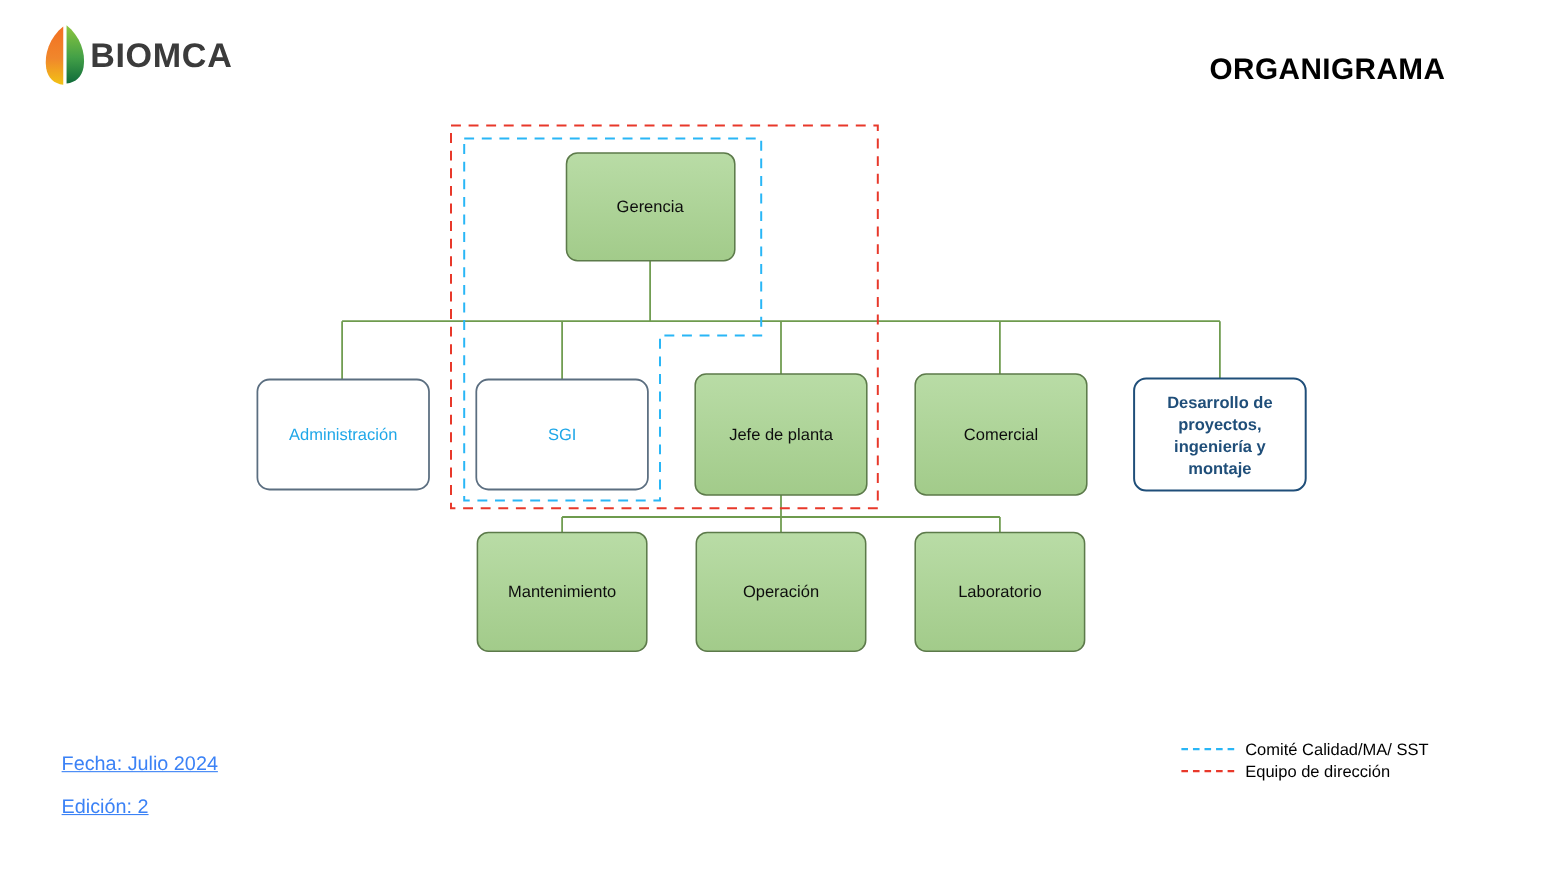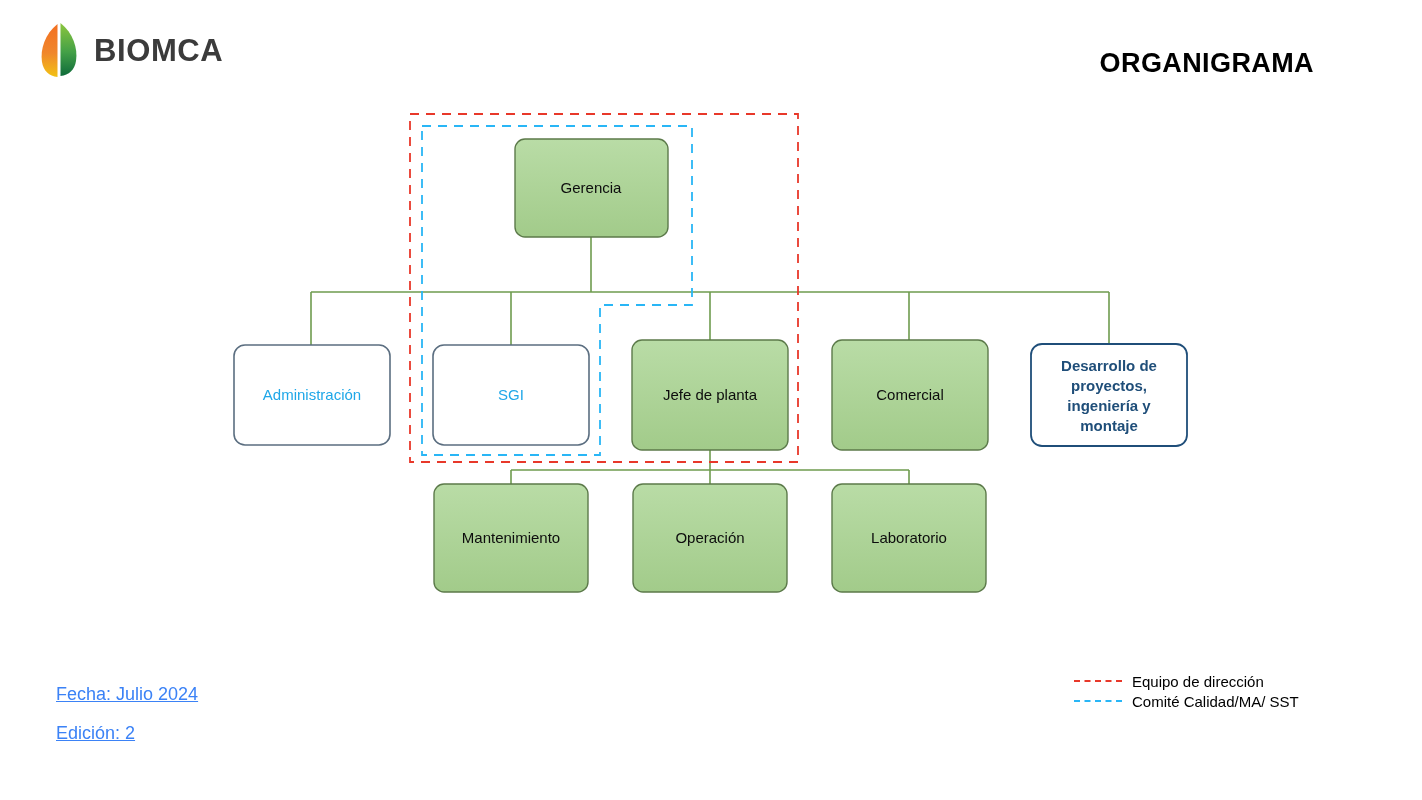--- a/index.html
+++ b/index.html
@@ -21,21 +21,21 @@
     position: absolute;
     left: 0; top: 0;
     width: 1422px; height: 104px;
   }
   #brand-logo {
     position: absolute;
     left: 38px; top: 21px;
     width: 184px; height: 58px;
     display: flex;
     align-items: center;
-    gap: 14px;
+    gap: 2px;
   }
   #logo-mark { width: 42px; height: 56px; display: block; flex: 0 0 auto; }
   #brand-name {
     font-size: 31px;
     font-weight: bold;
     letter-spacing: 0.6px;
     color: #3b3b3b;
     line-height: 1;
     white-space: nowrap;
   }
@@ -219,20 +219,20 @@
 </svg>
 </div>
 
 <div id="footer-meta">
   <div class="meta-line">Fecha: Julio 2024</div>
   <div class="meta-line">Edición: 2</div>
 </div>
 
 <div id="chart-legend">
   <div class="legend-row">
+    <span class="legend-swatch" style="border-top-color:#29b6f6"></span>
+    <span class="legend-text">Comité Calidad/MA/ SST</span>
+  </div>
+  <div class="legend-row">
     <span class="legend-swatch" style="border-top-color:#e8382a"></span>
     <span class="legend-text">Equipo de dirección</span>
   </div>
-  <div class="legend-row">
-    <span class="legend-swatch" style="border-top-color:#29b6f6"></span>
-    <span class="legend-text">Comité Calidad/MA/ SST</span>
-  </div>
 </div>
 
 </body></html>

